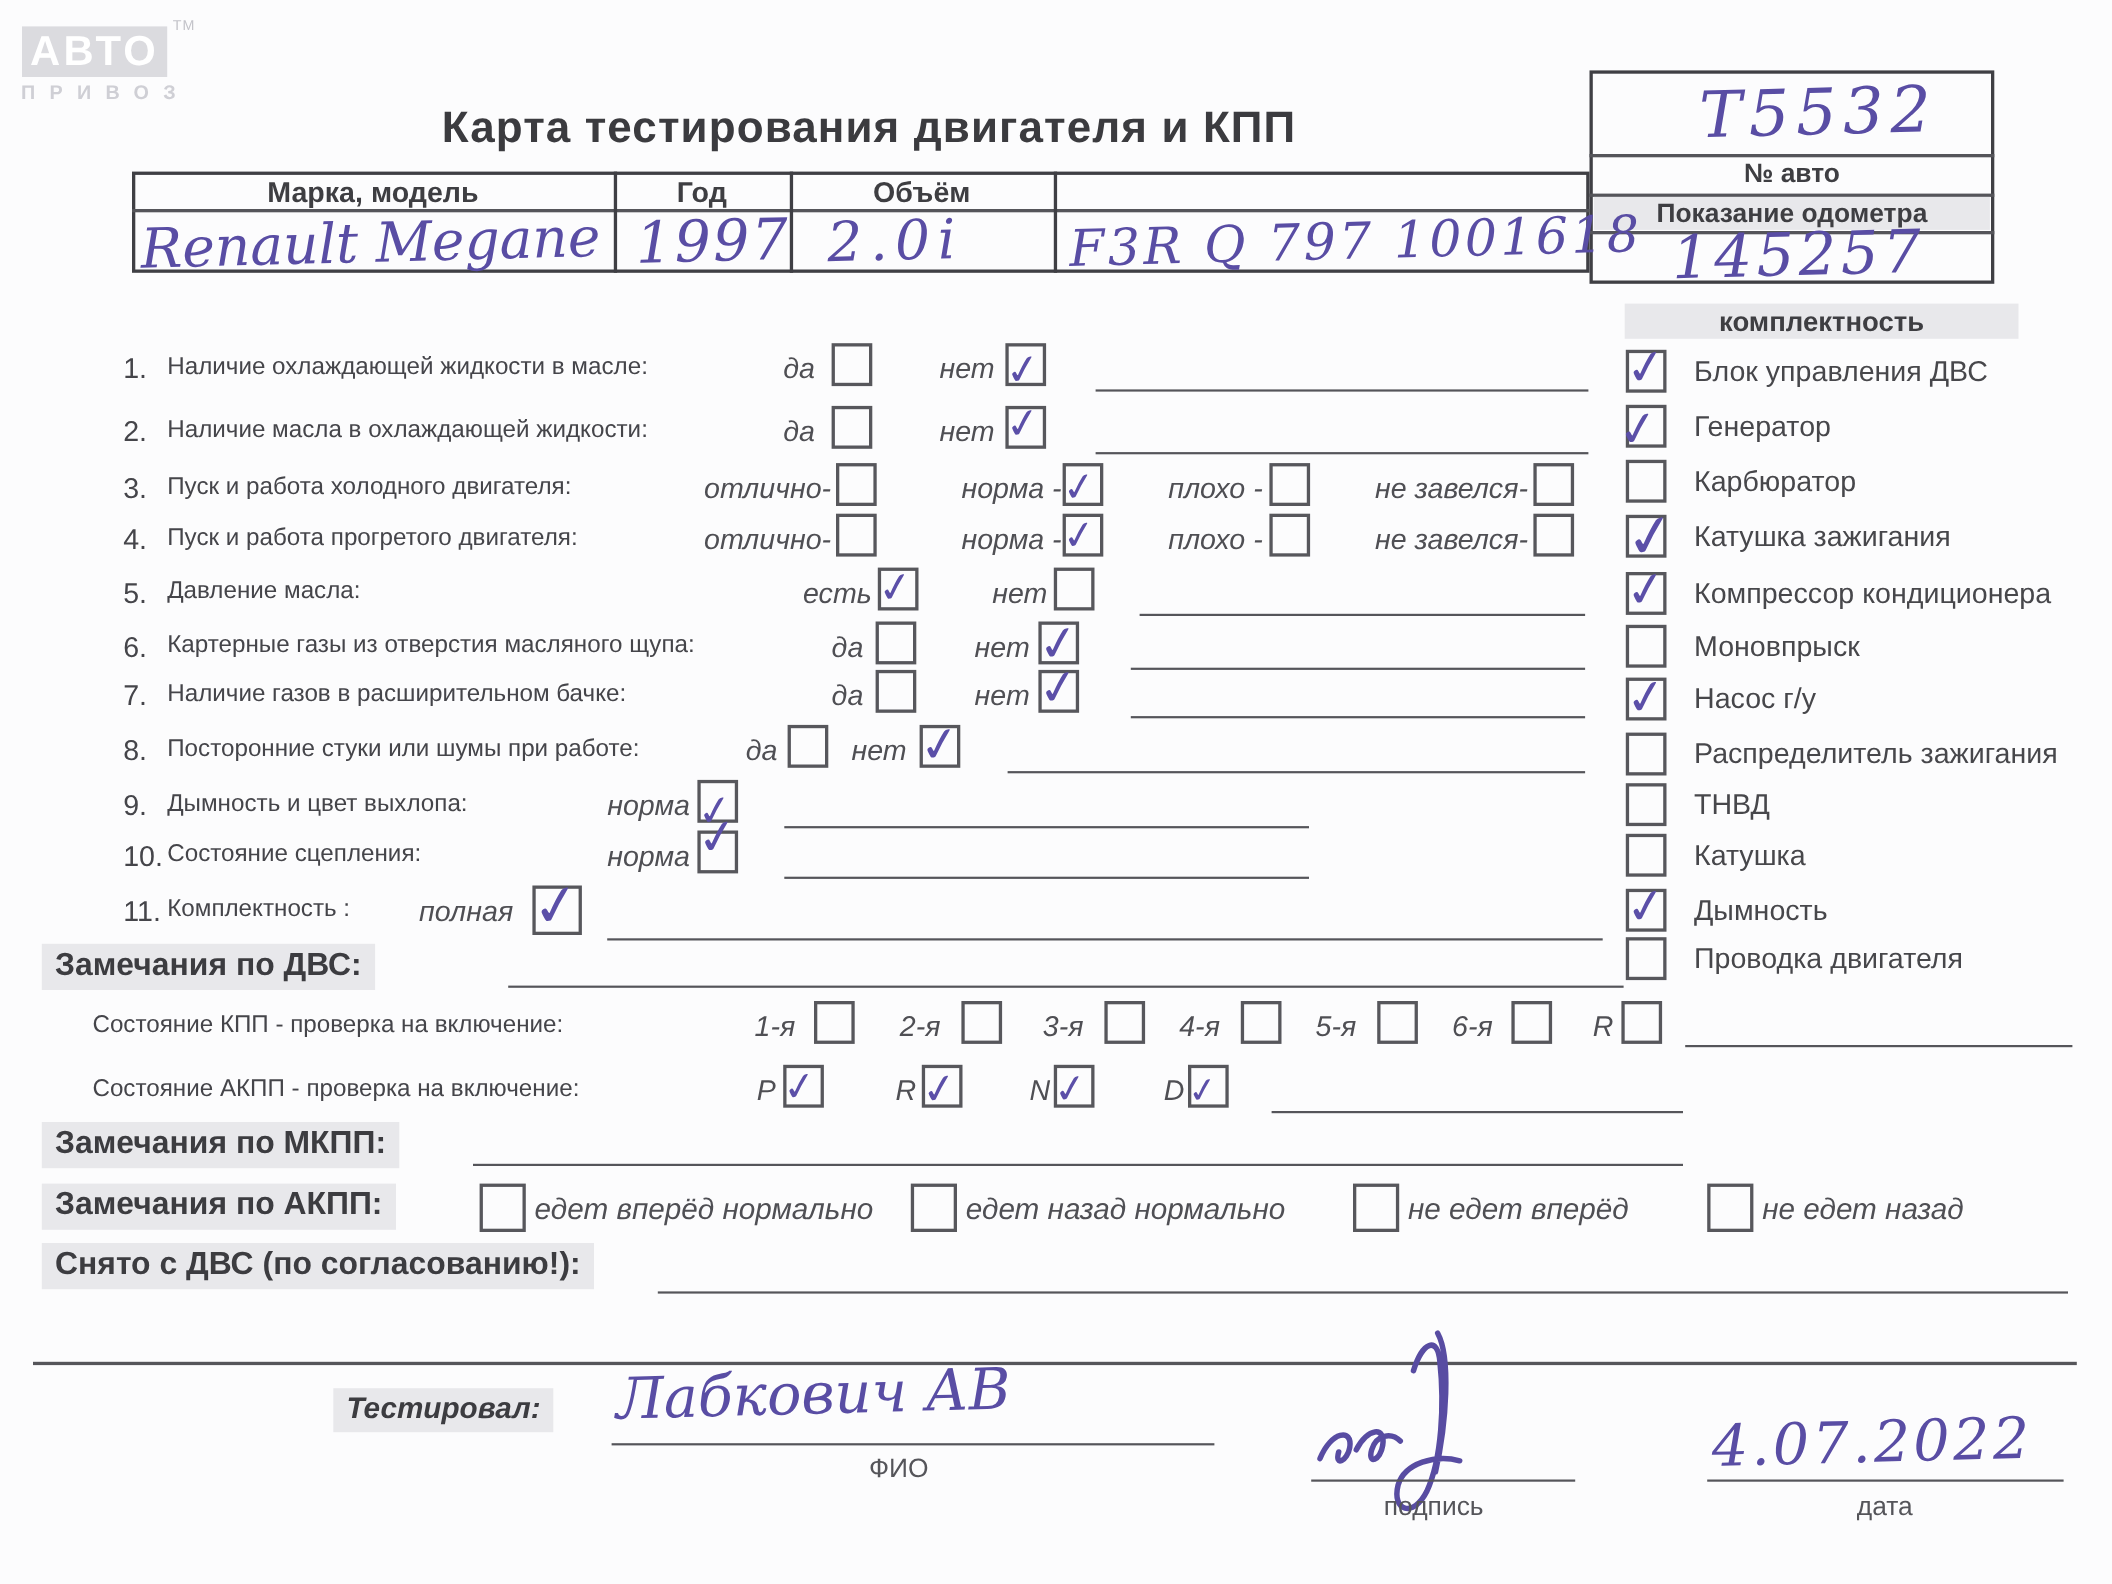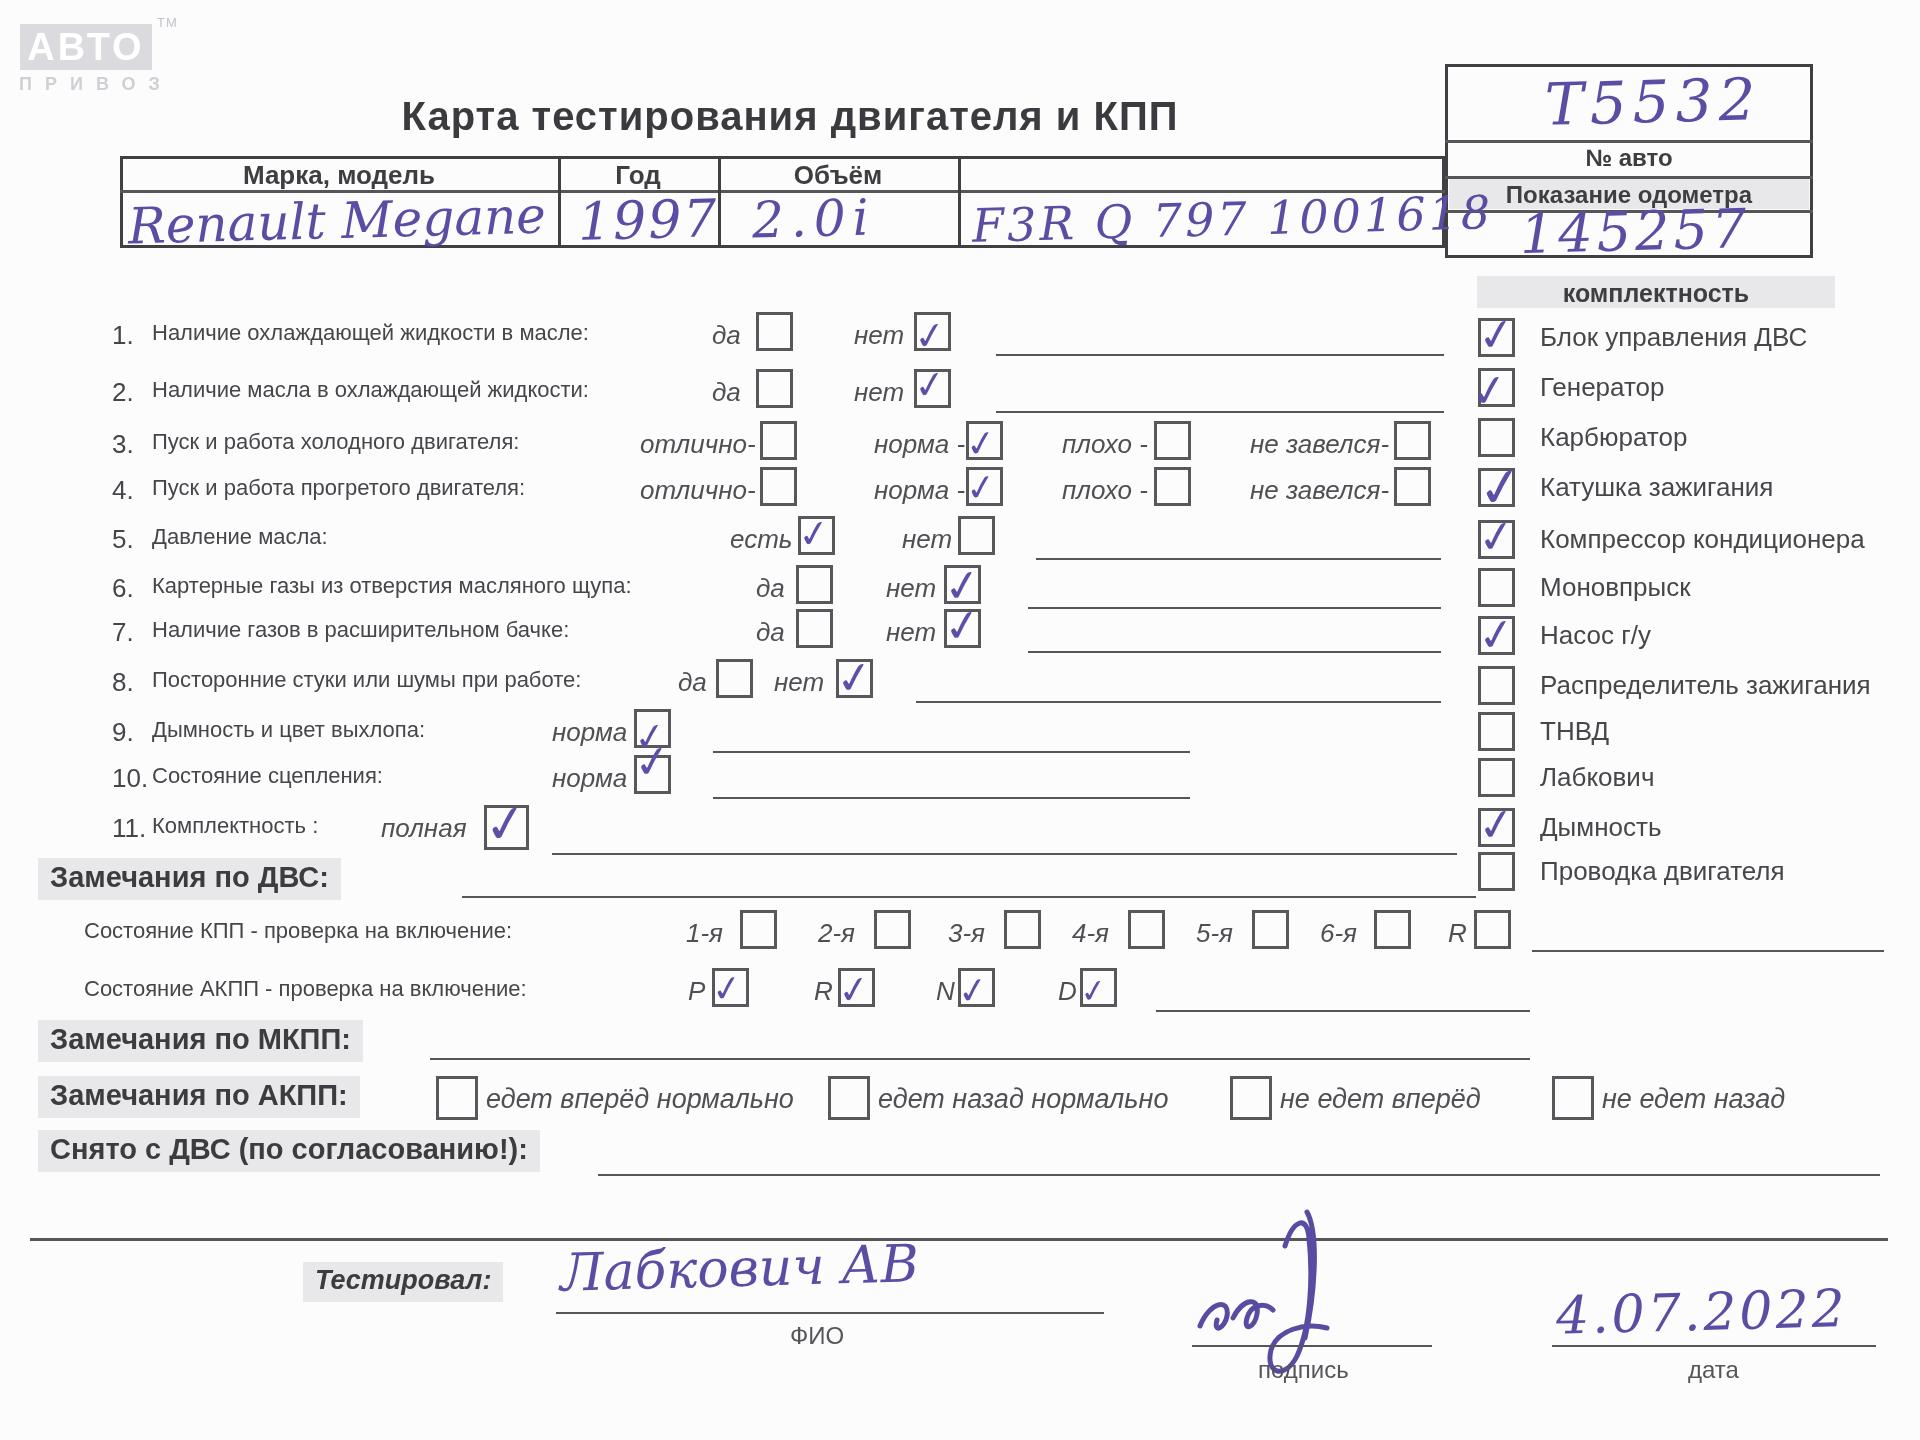--- a/index.html
+++ b/index.html
@@ -114,21 +114,21 @@
   <div class="eq-row" style="top:666px">
     <span class="cb"></span>
     <span class="eq-label">Распределитель зажигания</span>
   </div>
   <div class="eq-row" style="top:712px">
     <span class="cb"></span>
     <span class="eq-label">ТНВД</span>
   </div>
   <div class="eq-row" style="top:758px">
     <span class="cb"></span>
-    <span class="eq-label">Лабкович</span>
+    <span class="eq-label">Катушка</span>
   </div>
   <div class="eq-row" style="top:808px">
     <span class="cb">
         <span class="check" style="top:-8px">✓</span>
       </span>
     <span class="eq-label">Дымность</span>
   </div>
   <div class="eq-row" style="top:852px">
     <span class="cb"></span>
     <span class="eq-label">Проводка двигателя</span>

